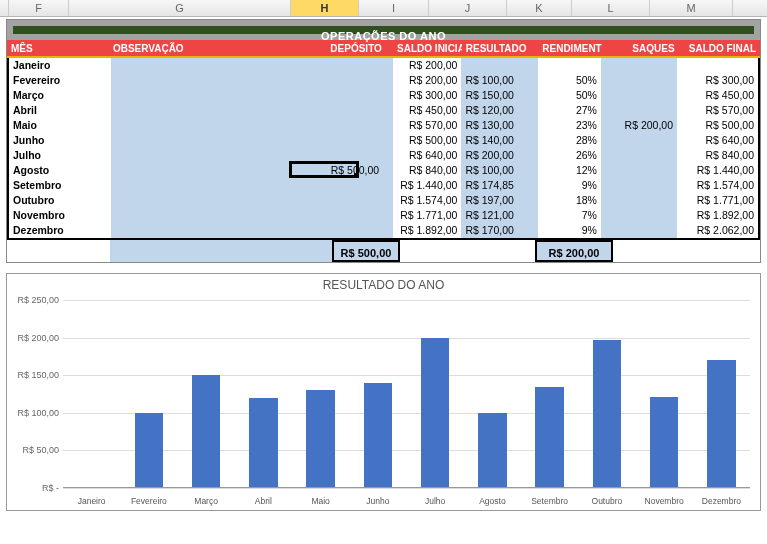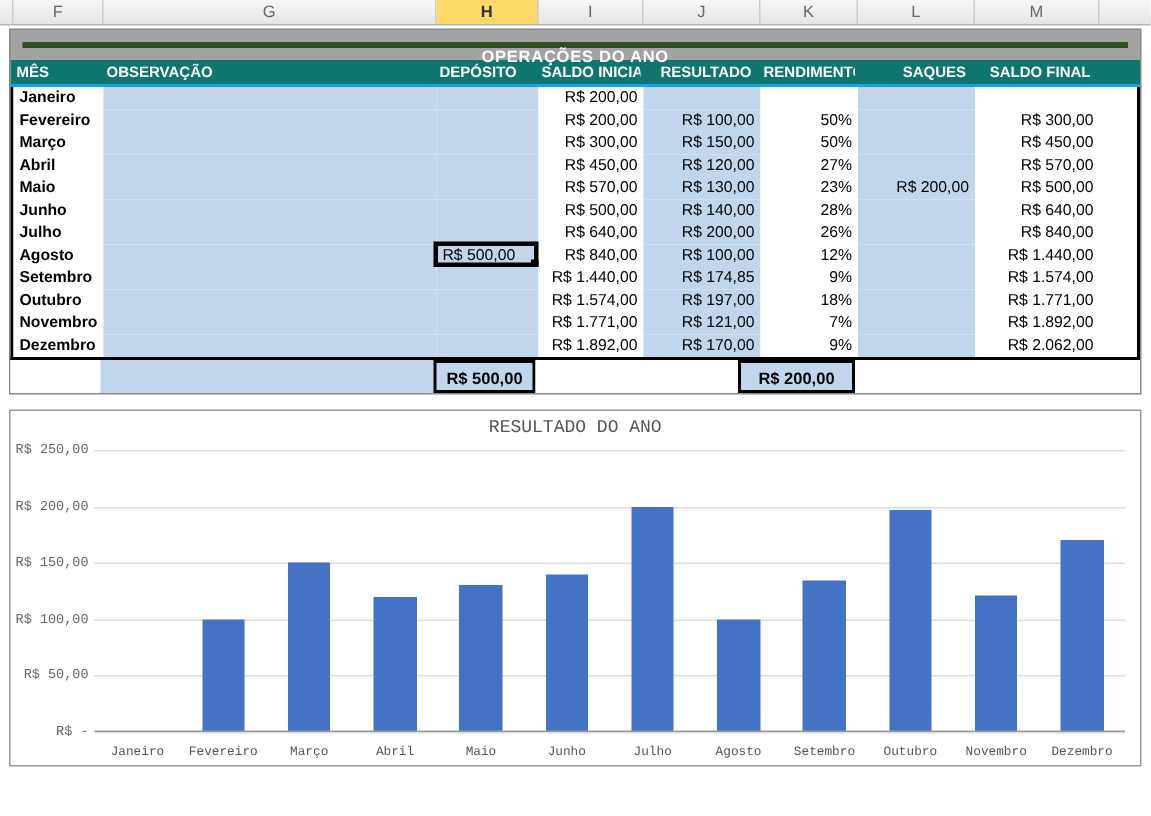--- a/index.html
+++ b/index.html
@@ -37,46 +37,46 @@
     margin: 2px 6px 0 6px;
   }
   .title-bar {
     background: #2f4f1f;
     color: #fff;
     font-weight: bold;
     text-align: center;
     height: 20px;
     line-height: 20px;
     letter-spacing: 0.5px;
-    border: 8px solid #a3a3a3;
+    border: 6px solid #a3a3a3;
   }
   .header-row {
     display: flex;
-    background: #0f766e;
+    background: #ef4444;
     color: #fff;
     font-weight: bold;
     font-size: 10px;
     height: 18px;
     line-height: 18px;
-    border-bottom: 2px solid #0ea5e9;
+    border-bottom: 2px solid #eab308;
   }
   .header-row > div { padding: 0 4px; overflow: hidden; white-space: nowrap; }
   .data-row {
     display: flex;
     height: 15px;
     line-height: 15px;
     font-size: 10.5px;
     color: #000;
   }
   .data-row > div { padding: 0 4px; white-space: nowrap; overflow: hidden; }
   .c-month   { width: 60px; font-weight: bold; text-align: left; background: #fff; }
-  .c-obs     { width: 222px; background: #c2d6eb; }
+  .c-obs     { width: 222px; background: #c2d6eb; margin-left: 43px; }
   .c-dep     { width: 68px; text-align: left; background: #c2d6eb; }
   .c-sini    { width: 70px; text-align: right; background: #fff; }
-  .c-res     { width: 78px; text-align: right; background: #c2d6eb; }
+  .c-res     { width: 78px; background: #c2d6eb; }
   .c-rend    { width: 65px; text-align: right; background: #fff; }
   .c-saq     { width: 78px; text-align: right; background: #c2d6eb; }
   .c-sfin    { width: 83px; text-align: right; background: #fff; }
   .header-row .c-month, .header-row .c-obs, .header-row .c-dep,
   .header-row .c-sini, .header-row .c-res, .header-row .c-rend,
   .header-row .c-saq, .header-row .c-sfin { background: transparent; }
   .table-frame { border: 2px solid #000; border-top: none; }
   .totals-row {
     display: flex;
     height: 22px;
@@ -91,21 +91,20 @@
     border: 3px solid #000;
     pointer-events: none;
   }
   
   .chart-wrap {
     margin: 10px 6px 0 6px;
     border: 1px solid #999;
     background: #fff;
     height: 238px;
     position: relative;
-    font-family: Liberation Mono, monospace;
   }
   .chart-title {
     text-align: center;
     font-size: 12px;
     color: #555;
     padding: 4px 0 2px 0;
   }
   .chart-area {
     position: absolute;
     top: 26px; bottom: 22px; left: 56px; right: 10px;

